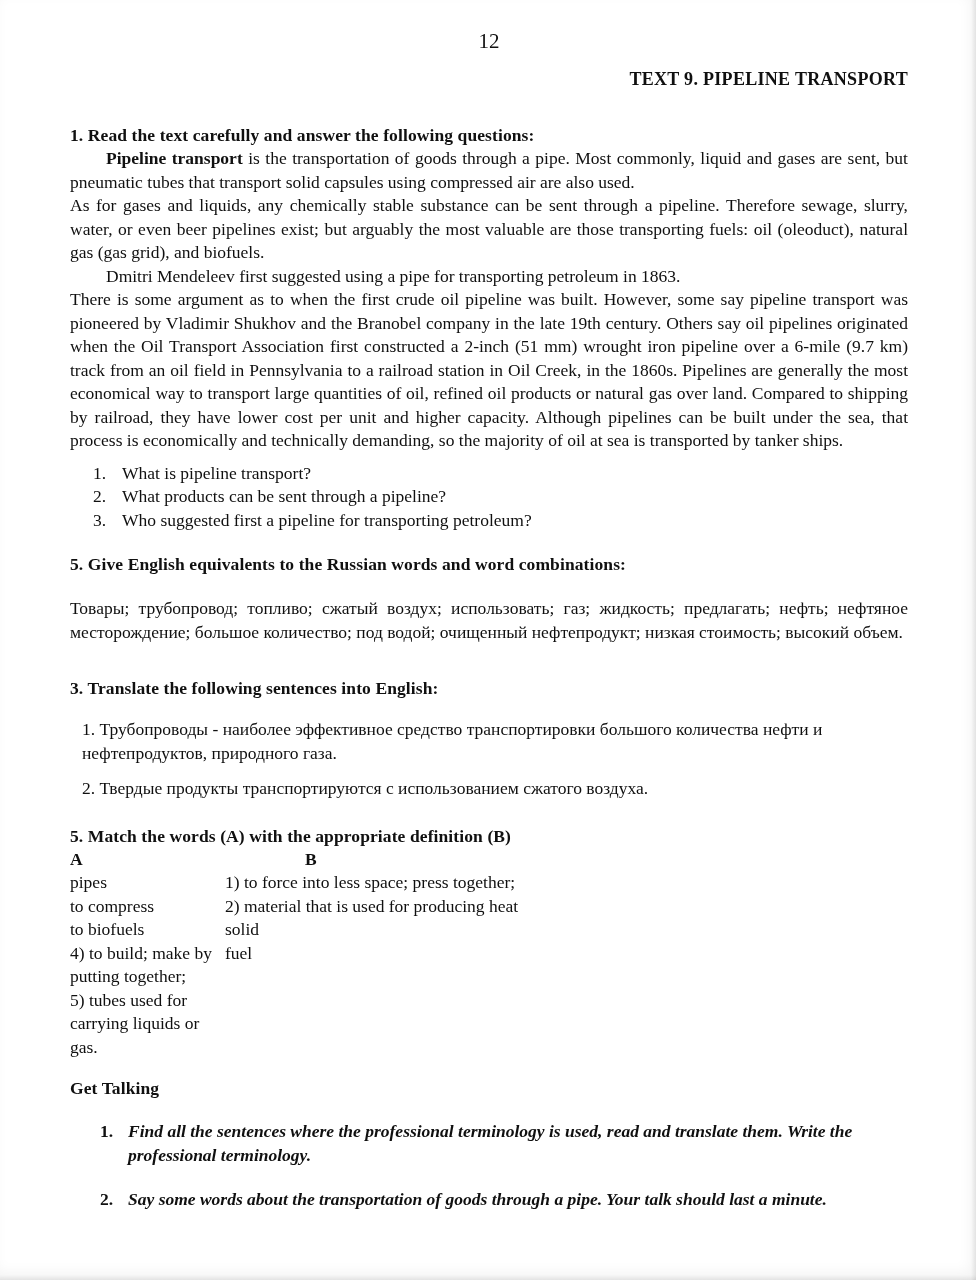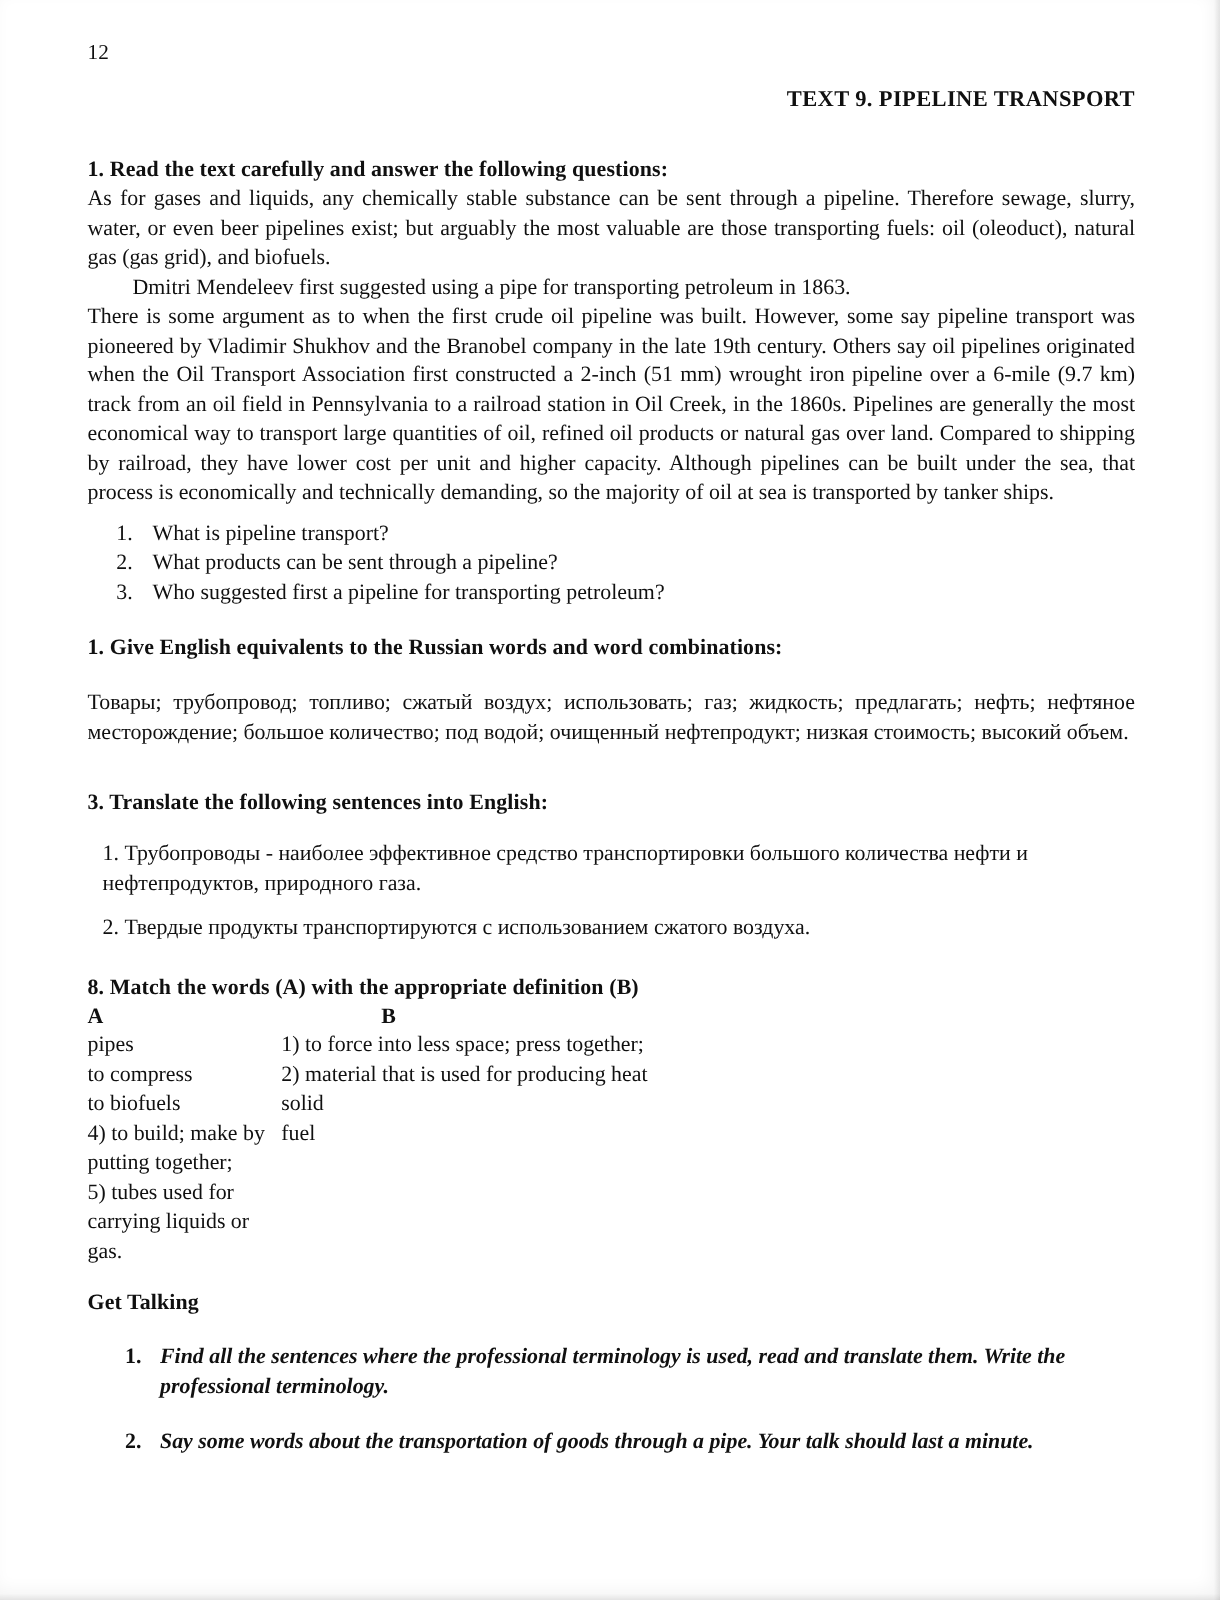--- a/index.html
+++ b/index.html
@@ -20,21 +20,21 @@
   }
   .edge-right {
     position: absolute; top: 0; right: 0; width: 5px; height: 100%;
     background: linear-gradient(to right, rgba(0,0,0,0), rgba(0,0,0,0.08));
   }
   .edge-bottom {
     position: absolute; bottom: 0; left: 0; width: 100%; height: 5px;
     background: linear-gradient(to bottom, rgba(0,0,0,0), rgba(0,0,0,0.07));
   }
 
-  .pageno { font-size: 17px; line-height: 23px; }
+  .pageno { font-size: 21px; line-height: 23px; text-align: center; }
   .doc-title {
     font-size: 18px; font-weight: bold; letter-spacing: 0.3px;
     line-height: 24px; margin-top: 14px; text-align: right;
   }
   .sec-heading {
     font-size: 17.5px; font-weight: bold; line-height: 24px;
     letter-spacing: 0.1px;
   }
   .h-read   { margin-top: 32px; }
   .h-equiv  { margin-top: 20px; }
@@ -78,52 +78,53 @@
 
 <div class="page">
 
   <div class="pageno">12</div>
 
   <h1 class="doc-title">TEXT 9. PIPELINE TRANSPORT</h1>
 
   <h2 class="sec-heading h-read">1. Read the text carefully and answer the following questions:</h2>
 
   <div class="reading">
+    <p class="indent"><b>Pipeline transport</b><span> is the transportation of goods through a pipe. Most commonly, liquid and gases are sent, but pneumatic tubes that transport solid capsules using compressed air are also used.</span></p>
     <p>As for gases and liquids, any chemically stable substance can be sent through a pipeline. Therefore sewage, slurry, water, or even beer pipelines exist; but arguably the most valuable are those transporting fuels: oil (oleoduct), natural gas (gas grid), and biofuels.</p>
     <p class="indent">Dmitri Mendeleev first suggested using a pipe for transporting petroleum in 1863.</p>
     <p>There is some argument as to when the first crude oil pipeline was built. However, some say pipeline transport was pioneered by Vladimir Shukhov and the Branobel company in the late 19th century. Others say oil pipelines originated when the Oil Transport Association first constructed a 2-inch (51 mm) wrought iron pipeline over a 6-mile (9.7 km) track from an oil field in Pennsylvania to a railroad station in Oil Creek, in the 1860s. Pipelines are generally the most economical way to transport large quantities of oil, refined oil products or natural gas over land. Compared to shipping by railroad, they have lower cost per unit and higher capacity. Although pipelines can be built under the sea, that process is economically and technically demanding, so the majority of oil at sea is transported by tanker ships.</p>
   </div>
 
   <div class="q-list">
     <div class="q-row">
       <span class="q-num">1.</span>
       <span class="q-text">What is pipeline transport?</span>
     </div>
     <div class="q-row">
       <span class="q-num">2.</span>
       <span class="q-text">What products can be sent through a pipeline?</span>
     </div>
     <div class="q-row">
       <span class="q-num">3.</span>
       <span class="q-text">Who suggested first a pipeline for transporting petroleum?</span>
     </div>
   </div>
 
-  <h2 class="sec-heading h-equiv">1. Give English equivalents to the Russian words and word combinations:</h2>
+  <h2 class="sec-heading h-equiv">5. Give English equivalents to the Russian words and word combinations:</h2>
 
   <p class="ru-words">Товары; трубопровод; топливо; сжатый воздух; использовать; газ; жидкость; предлагать; нефть; нефтяное месторождение; большое количество; под водой; очищенный нефтепродукт; низкая стоимость; высокий объем.</p>
 
   <h2 class="sec-heading h-trans">3. Translate the following sentences into English:</h2>
 
   <div class="ru-sentences">
     <p>1. Трубопроводы - наиболее эффективное средство транспортировки большого количества нефти и нефтепродуктов, природного газа.</p>
     <p>2. Твердые продукты транспортируются с использованием сжатого воздуха.</p>
   </div>
 
-  <h2 class="sec-heading h-match">8. Match the words (A) with the appropriate definition (B)</h2>
+  <h2 class="sec-heading h-match">5. Match the words (A) with the appropriate definition (B)</h2>
 
   <div class="match-grid">
     <div class="col-a-head">A</div>
     <div class="col-b-head">B</div>
 
     <div>pipes</div>
     <div>1) to force into less space; press together;</div>
 
     <div>to compress</div>
     <div>2) material that is used for producing heat</div>

